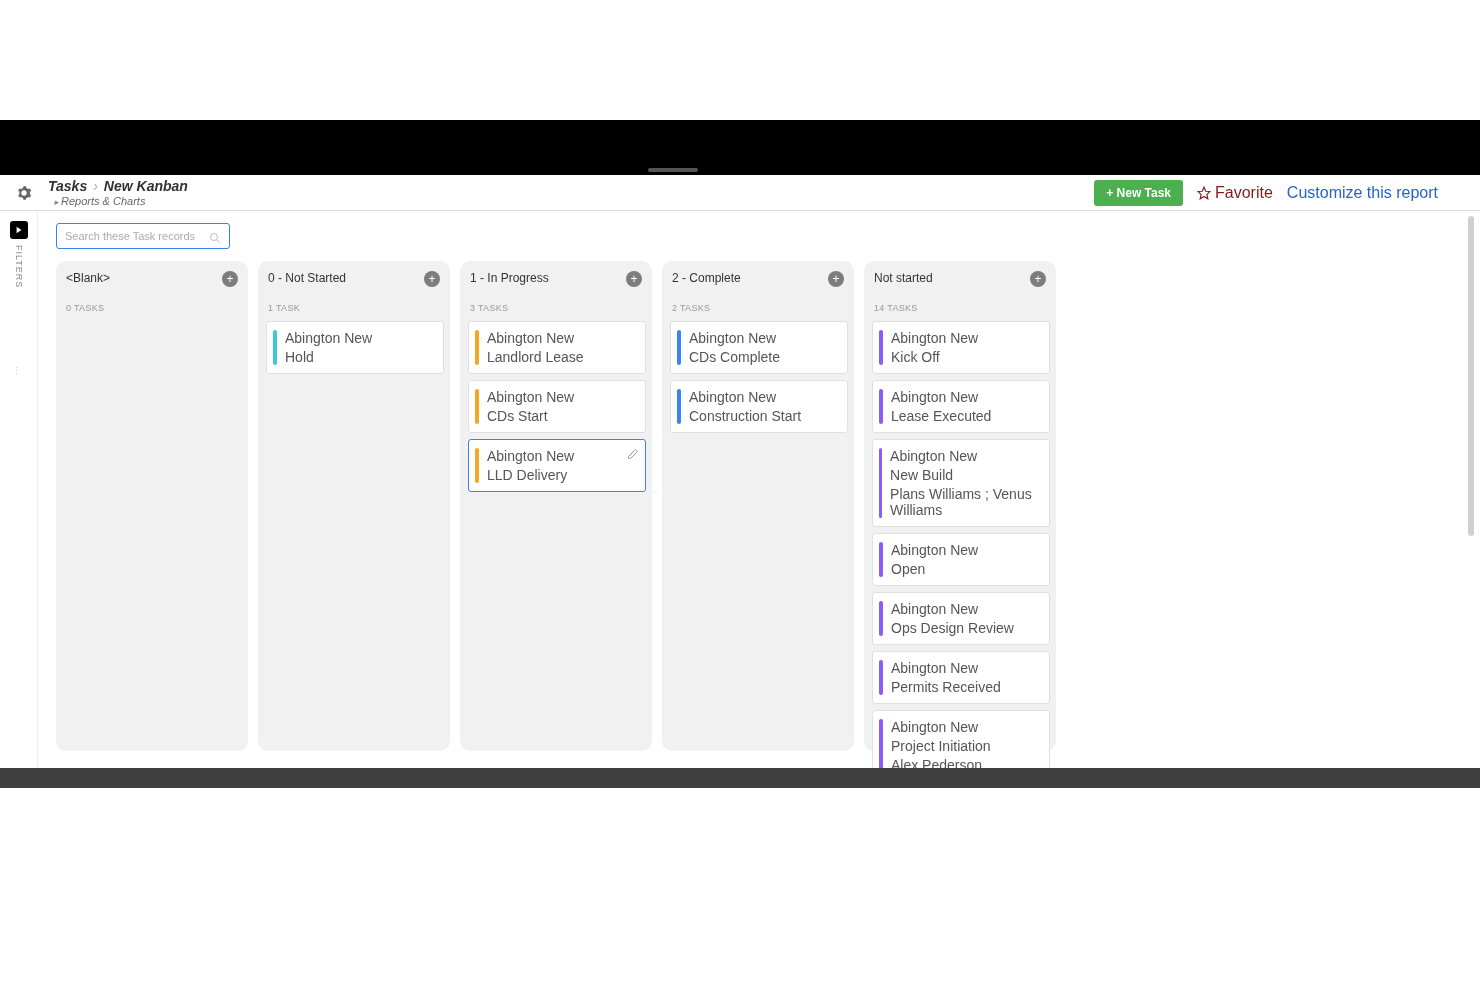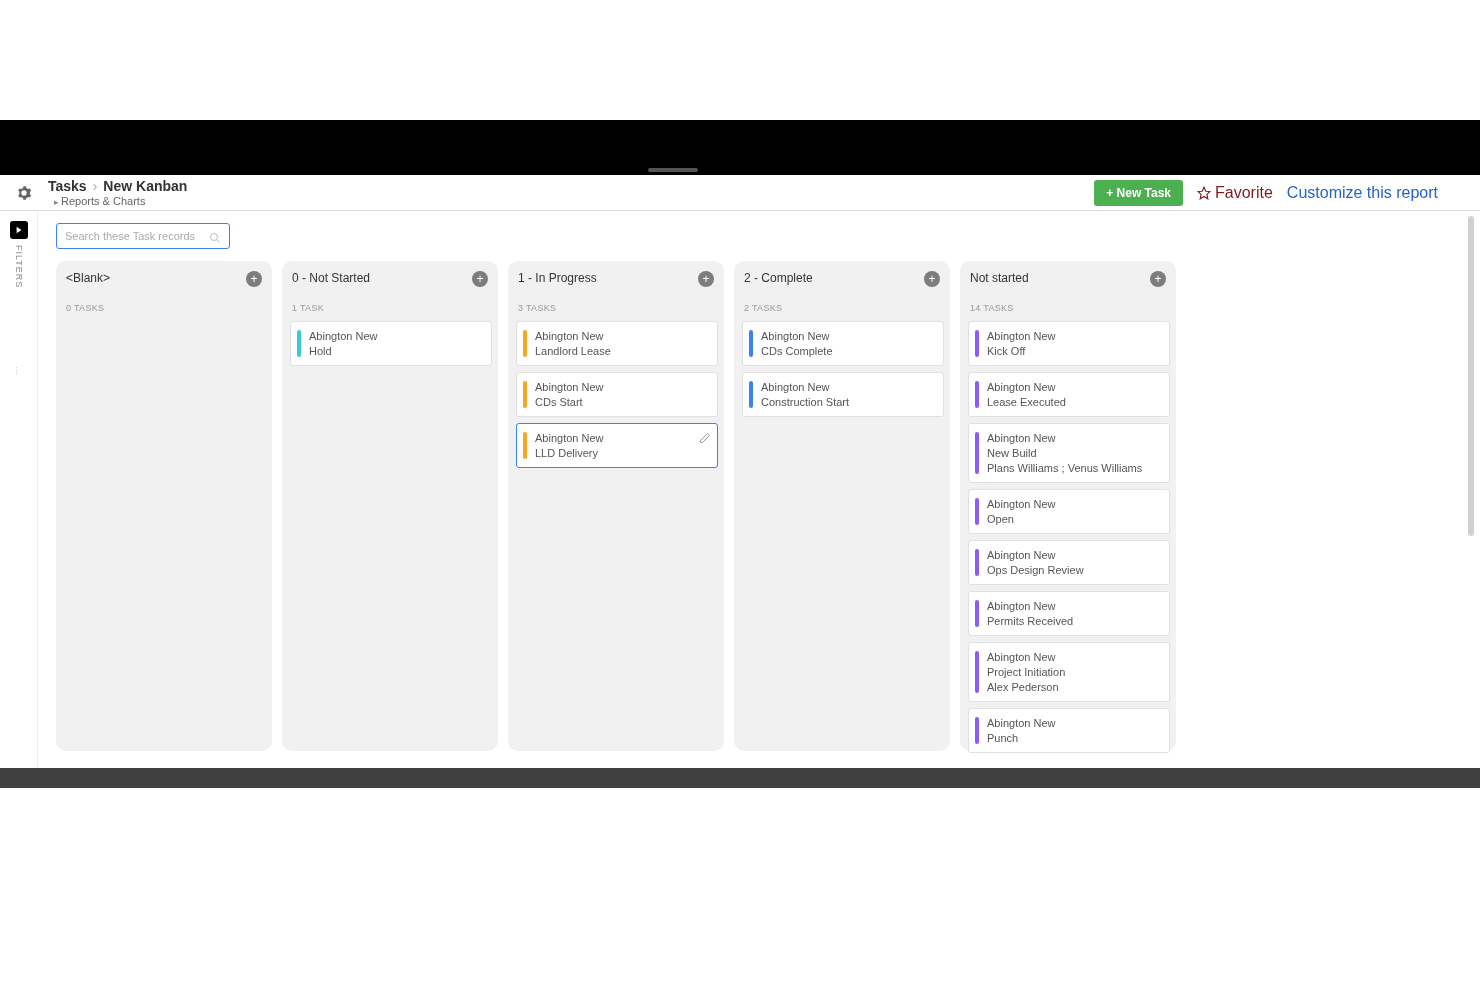--- a/index.html
+++ b/index.html
@@ -25,21 +25,21 @@
     padding: 0 12px 0 16px;
     border-bottom: 1px solid #ddd;
     background: #fff;
   }
   .gear-icon {
     width: 16px; height: 16px;
     color: #666;
     margin-right: 16px;
     cursor: pointer;
   }
-  .breadcrumb-area { display: flex; flex-direction: column; }
+  .breadcrumb-area { display: flex; flex-direction: column; font-style: italic; }
   .breadcrumb {
     font-size: 14px; color: #333;
     display: flex; align-items: baseline; gap: 6px;
   }
   .crumb-root { font-weight: 700; }
   .crumb-sep { color: #aaa; }
   .crumb-current { font-weight: 700; }
   .breadcrumb-sub {
     font-size: 11px; color: #666;
     margin-left: 6px;
@@ -123,21 +123,21 @@
     font-size: 11px; color: #666;
     background: transparent;
   }
   .search-box input::placeholder { color: #aaa; }
   .search-icon { width: 12px; height: 12px; color: #bbb; }
   .columns {
     display: flex; gap: 10px;
     align-items: flex-start;
   }
   .col {
-    width: 216px;
+    width: 192px;
     background: #f1f1f1;
     border-radius: 10px;
     padding: 8px 6px 20px 8px;
     min-height: 100px;
   }
   .col.tall { height: 490px; }
   .col-header {
     display: flex; align-items: flex-start; justify-content: space-between;
     padding: 2px 4px 8px 2px;
   }
@@ -163,21 +163,21 @@
     display: flex;
     position: relative;
   }
   .card.hovered { border-color: #3b82f6; }
   .card-stripe {
     width: 4px;
     border-radius: 2px;
     margin-right: 8px;
   }
   .card-body { display: flex; flex-direction: column; gap: 3px; }
-  .card-line { font-size: 11px; color: #555; }
+  .card-line { font-size: 14px; color: #555; }
   .card-edit {
     position: absolute; top: 6px; right: 6px;
     width: 12px; height: 12px;
     color: #999;
     cursor: pointer;
   }
   .dark-footer {
     height: 20px;
     background: #3f3f3f;
   }

